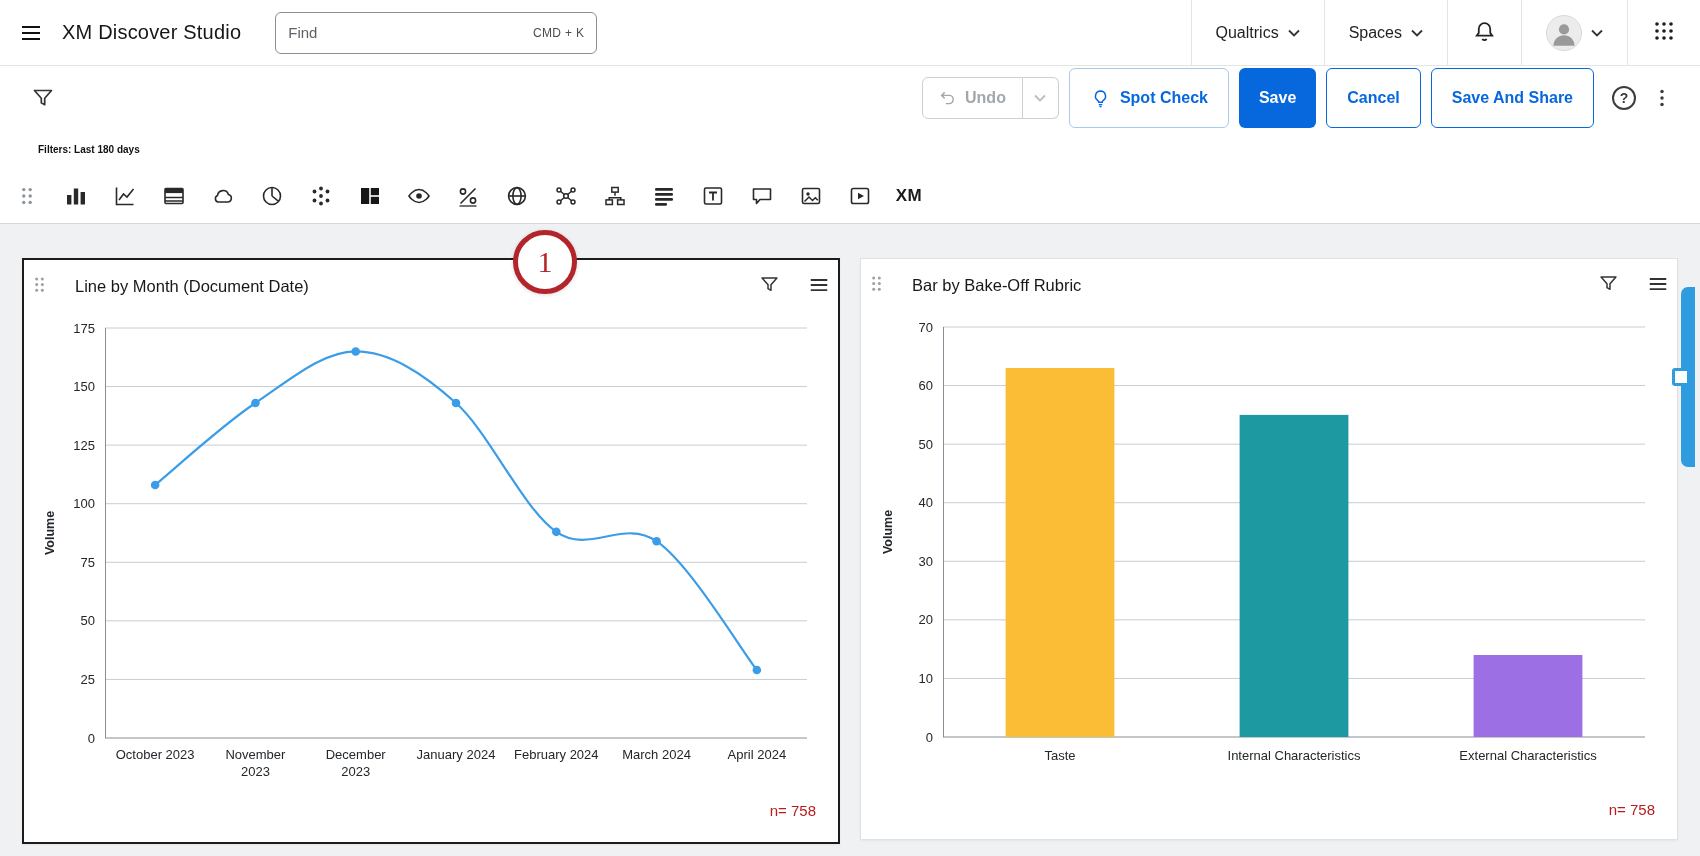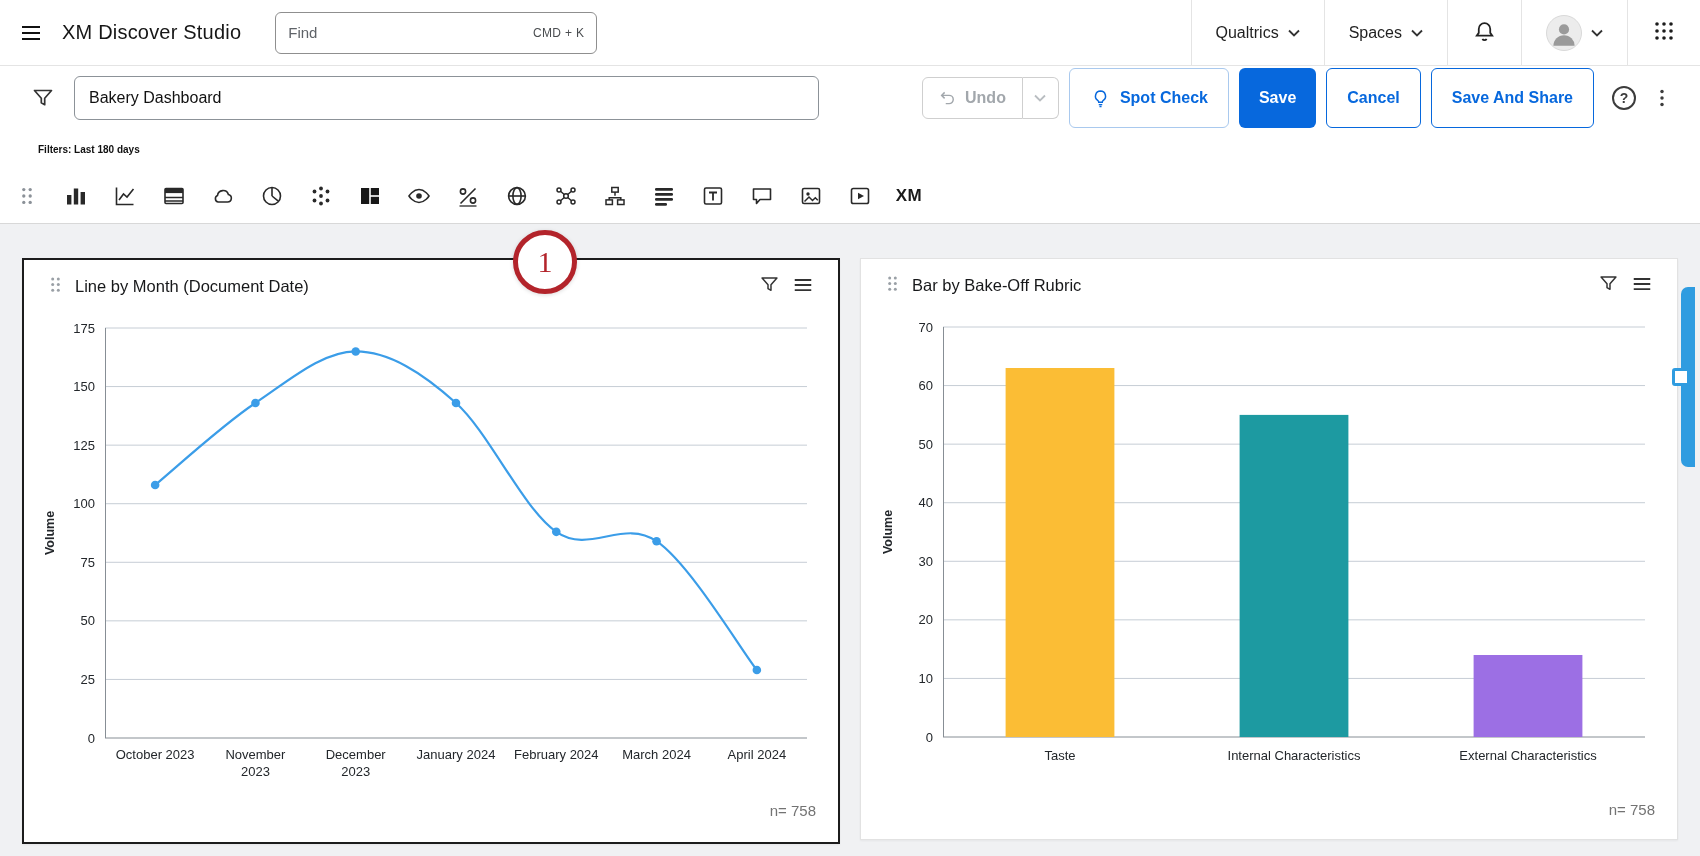--- a/index.html
+++ b/index.html
@@ -55,25 +55,25 @@
     background:#fff; border-bottom:1px solid #d8d8d8; }
   .tool-btn { width:30px; height:30px; display:flex; align-items:center; justify-content:center; }
   .xm-text { font-size:17px; font-weight:bold; color:#1a1a1a; letter-spacing:.5px; }
 
   
   .canvas { position:relative; flex:1; background:#f0f1f3; overflow:hidden; }
   .widget { position:absolute; background:#fff; border:1px solid #e2e2e2; box-shadow:0 1px 2px rgba(0,0,0,.05); }
   .widget.selected { border:2px solid #1c1c1c; }
   .widget-line { left:22px; top:34px; width:818px; height:586px; }
   .widget-bar  { left:860px; top:34px; width:818px; height:582px; }
-  .widget-header { height:52px; display:flex; align-items:center; gap:12px; padding:0 24px;text-align:right; }
+  .widget-header { height:52px; display:flex; align-items:center; gap:28px; padding:0 8px;text-align:right; }
   .widget-title { font-size:16.5px; font-weight:500; color:#17181a; }
   .widget-header .spacer { flex:1; }
   .chart-svg { display:block; margin:0 auto; width:784px; height:486px; }
-  .widget-n { text-align:right; padding:4px 22px 0; font-size:15px; color:#737373; }
+  .widget-n { text-align:right; padding:4px 22px 0; font-size:15px; color:#b91c1c; }
 
   .annotation-circle { position:absolute; left:513px; top:6px; width:64px; height:64px; border-radius:50%;
     background:#fff; border:5px solid #b3242b; color:#b3242b; display:flex; align-items:center; justify-content:center;
     font-family:"Liberation Serif", serif; font-size:30px; z-index:6; box-shadow:0 1px 4px rgba(0,0,0,.15); }
 
   .panel-strip { position:absolute; right:5px; top:63px; width:14px; height:180px; background:#2f9ce0;
     border-radius:7px 0 0 7px; cursor:pointer; }
   .panel-knob { position:absolute; left:-9px; top:50%; margin-top:-9px; width:18px; height:18px;
     background:#fff; border:3px solid #2f9ce0; border-radius:3px; }
 </style>
@@ -142,23 +142,20 @@
     </div>
   </div>
 </header>
 
 <div class="editbar">
   <button class="funnel-btn">
     <svg viewBox="0 0 24 24" width="24" height="24">
         <path d="M3.5 4.5h17l-6.8 7.8v6.4l-3.4-1.9v-4.5z" fill="none" stroke="#333" stroke-width="1.7" stroke-linejoin="round"></path>
       </svg>
   </button>
-  <div class="name-input">
-    <span>Bakery Dashboard</span>
-  </div>
   <div class="editbar-actions">
     <div class="undo-group">
       <button class="undo-btn" disabled="">
         <svg viewBox="0 0 24 24" width="18" height="18" fill="none" stroke="#a2a7ac" stroke-width="1.9">
           <path d="M7.5 4.5L3.5 8.5l4 4"></path>
             <path d="M3.5 8.5h10a5.5 5.5 0 0 1 0 11H9"></path>
         </svg>
         <span>Undo</span>
       </button>
       <button class="undo-caret" disabled="">

